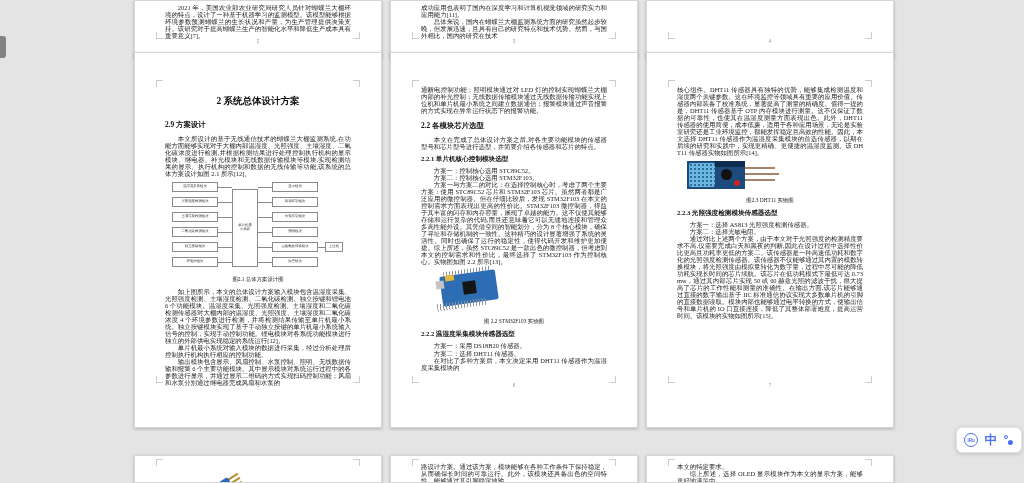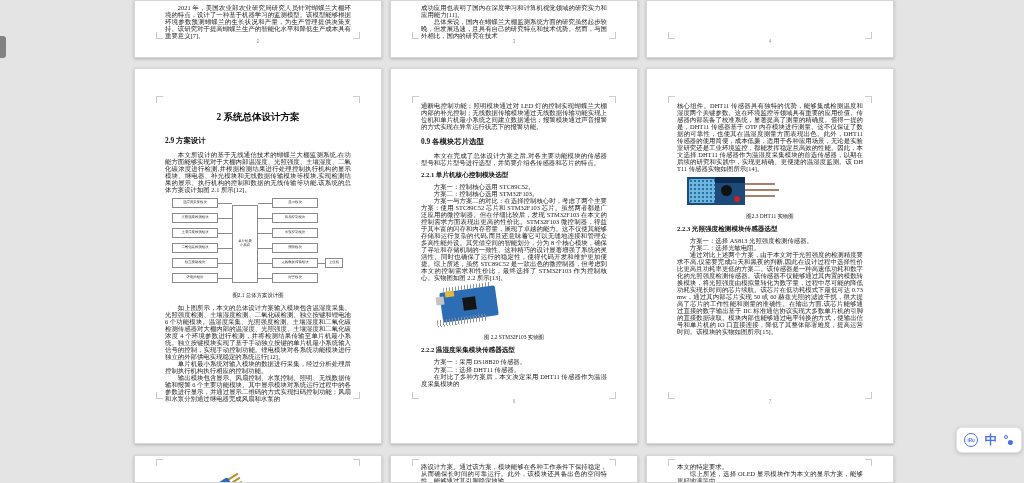--- a/index.html
+++ b/index.html
@@ -3,21 +3,21 @@
 <meta charset="utf-8">
 <style>
   html,body{margin:0;padding:0;}
   .app{position:relative;width:1024px;height:483px;background:#e4e4e4;overflow:hidden;
        font-family:"Liberation Sans", sans-serif;}
   
   .page{position:absolute;width:248px;background:#fff;overflow:hidden;
         box-shadow:0 1px 3px rgba(0,0,0,.22);border:1px solid #d6d6d6;box-sizing:border-box;}
   .c0{left:134px;} .c1{left:390px;} .c2{left:646px;}
   .rtop{top:0;height:58px;}
-  .rmid{top:68px;height:376px;}
+  .rmid{top:52px;height:376px;}
   .rbot{top:455px;height:28px;}
   .page-content{position:relative;box-sizing:border-box;height:100%;}
   .rtop .page-content{padding:3px 30px 0;}
   .rmid .page-content{padding:33px 30px 0;}
   .rmid.first .page-content{padding-top:42px;}
   .rbot .page-content{padding:7px 30px 0;}
   
   .para{font-size:6.4px;line-height:7px;text-align:justify;color:#1c1c1c;
         word-break:break-all;margin:0;font-family:"Liberation Serif", serif;}
   .indent{text-indent:12.8px;}
@@ -145,21 +145,21 @@
       </div>
       <div class="mark tl"></div>
       <div class="mark tr"></div>
       <div class="mark bl"></div>
       <div class="mark br"></div>
       <div class="pagenum">5</div>
     </div>
   <div class="page rmid c1">
       <div class="page-content">
         <div class="para">通断电控制功能；照明模块通过对 LED 灯的控制实现蝴蝶兰大棚内部的补光控制；无线数据传输模块通过无线数据传输功能实现上位机和单片机最小系统之间建立数据通信；报警模块通过声音报警的方式实现在异常运行状态下的报警功能。</div>
-        <div class="heading">0.9 各模块芯片选型</div>
+        <div class="heading">2.2 各模块芯片选型</div>
         <div class="para indent">本文在完成了总体设计方案之后,对各主要功能模块的传感器型号和芯片型号进行选型，并简要介绍各传感器和芯片的特点。</div>
         <div class="subheading">2.2.1 单片机核心控制模块选型</div>
         <div class="scheme">方案一：控制核心选用 STC89C52。</div>
         <div class="scheme">方案二：控制核心选用 STM32F103。</div>
         <div class="para indent">方案一与方案二的对比：在选择控制核心时，考虑了两个主要方案：使用 STC89C52 芯片和 STM32F103 芯片。虽然两者都是广泛应用的微控制器。但在仔细比较后，发现 STM32F103 在本文的控制需求方面表现出更高的性价比。STM32F103 微控制器，得益于其丰富的闪存和内存容量，展现了卓越的能力。这不仅使其能够存储和运行复杂的代码,而且还意味着它可以无缝地连接和管理众多高性能外设。其凭借空间的智能划分，分为 8 个核心模块，确保了寻址和存储机制的一致性。这种精巧的设计显著增强了系统的灵活性。同时也确保了运行的稳定性，使得代码开发和维护更加便捷。综上所述，虽然 STC89C52 是一款出色的微控制器，但考虑到本文的控制需求和性价比，最终选择了 STM32F103 作为控制核心。实物图如图 2.2 所示[13]。</div>
         <div class="fig-photo stm32">
           <div class="pp" style="left: 10px; top: 1px; width: 48px; height: 4px; transform: rotate(-8deg); background: repeating-linear-gradient(90deg, rgb(141, 147, 153) 0px, rgb(141, 147, 153) 1px, transparent 1px, transparent 3px);"></div>
           <div class="pp" style="left: 8px; top: 5px; width: 56px; height: 30px; background: rgb(45, 109, 179); border-radius: 2px; transform: rotate(-8deg);"></div>
           <div class="pp" style="left: 30px; top: 13px; width: 13px; height: 13px; background: rgb(21, 21, 21); transform: rotate(-8deg);"></div>
           <div class="pp" style="left: 12px; top: 7px; width: 9px; height: 6px; background: rgb(226, 185, 60); transform: rotate(-8deg);"></div>

